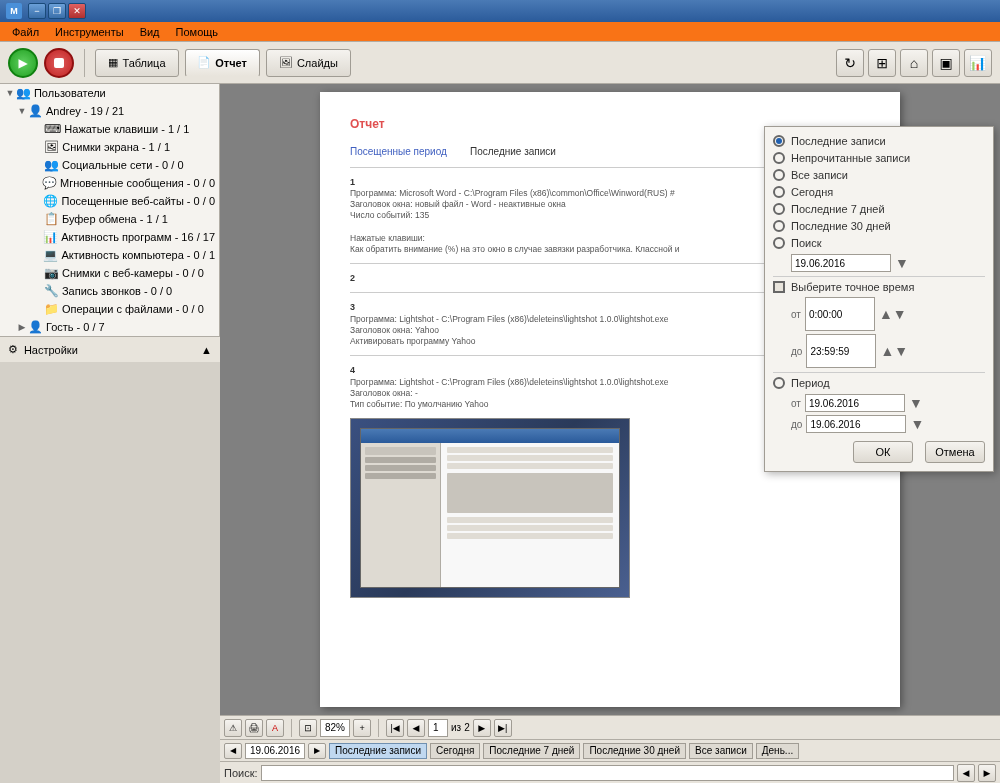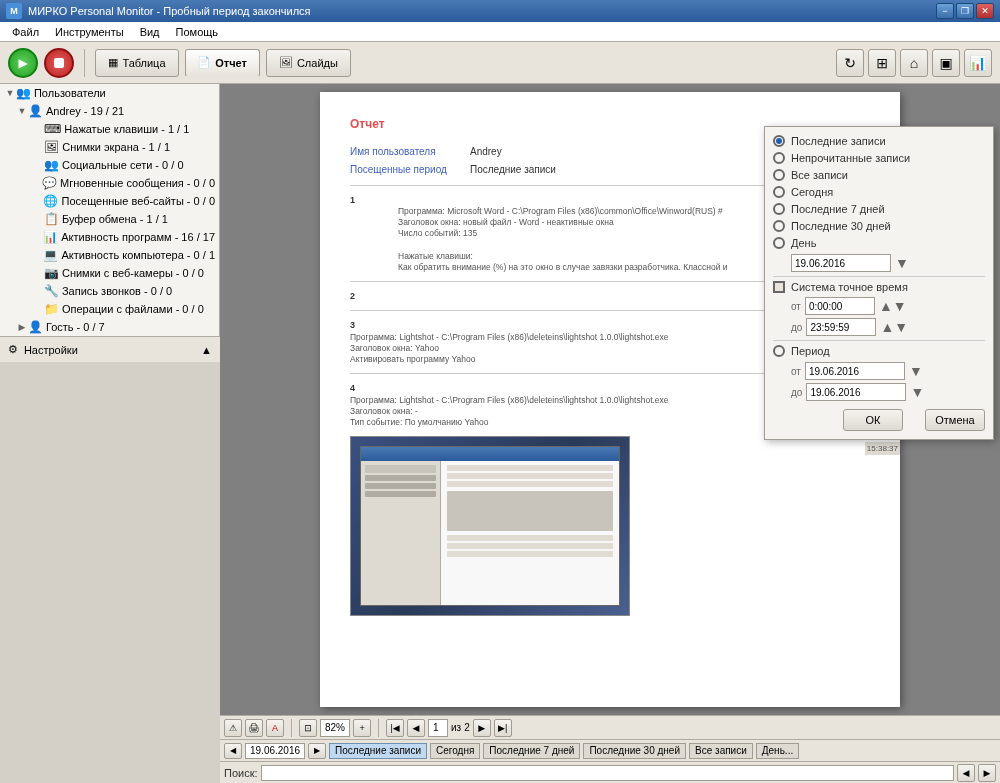--- a/index.html
+++ b/index.html
@@ -32,21 +32,21 @@
       border: 1px solid #1a4a7a;
       border-radius: 2px;
       cursor: pointer;
       display: flex; align-items: center; justify-content: center;
       font-size: 9px; color: white;
     }
     .titlebar-btn.close { background: linear-gradient(to bottom, #e06060, #b03030); }
 
     
     .menubar {
-      background: #ffffff;
+      background: #f97316;
       height: 20px;
       display: flex;
       align-items: center;
       padding: 0 4px;
       border-bottom: 1px solid #b0aca4;
       font-size: 11px;
     }
     .menubar-item {
       padding: 2px 8px;
       cursor: pointer;
@@ -389,21 +389,21 @@
       width: 100px;
       height: 18px;
       border: 1px solid #a09c94;
       background: white;
       padding: 0 3px;
       font-size: 10px;
     }
     .date-spin { font-size: 14px; color: #666; cursor: pointer; }
     .time-input {
       width: 70px;
-      height: 18px;
+      height: 34px;
       border: 1px solid #a09c94;
       background: white;
       padding: 0 3px;
       font-size: 10px;
     }
     .section-divider { height: 1px; background: #ccc; margin: 4px 0; }
     .checkbox-option {
       display: flex;
       align-items: center;
       margin-bottom: 4px;
@@ -413,21 +413,21 @@
       width: 12px; height: 12px;
       border: 2px solid #666;
       margin-right: 6px;
       display: flex; align-items: center; justify-content: center;
       flex-shrink: 0;
       background: #e8e4dc;
     }
     .panel-footer {
       display: flex;
       justify-content: flex-end;
-      gap: 22px;
+      gap: 12px;
       margin-top: 8px;
     }
     .ok-btn {
       width: 60px; height: 22px;
       background: linear-gradient(to bottom, #f5f3ef, #dedad2);
       border: 1px solid #a09c94;
       border-radius: 3px;
       cursor: pointer;
       font-size: 11px;
       display: flex; align-items: center; justify-content: center;
@@ -448,21 +448,20 @@
       flex-direction: column;
       width: 220px;
       flex-shrink: 0;
     }
   </style>
 </head>
 <body>
 
 <div class="titlebar">
   <div class="titlebar-icon">М</div>
-  <span class="titlebar-title">МИРКО Personal Monitor - Пробный период закончился</span>
   <div class="titlebar-btns">
     <div class="titlebar-btn">−</div>
     <div class="titlebar-btn">❐</div>
     <div class="titlebar-btn close">✕</div>
   </div>
 </div>
 
 <div class="menubar">
   <span class="menubar-item">Файл</span>
   <span class="menubar-item">Инструменты</span>
@@ -618,33 +617,33 @@
           <span class="radio-label">Последние 7 дней</span>
         </div>
 
         <div class="radio-option">
           <div class="radio-circle"></div>
           <span class="radio-label">Последние 30 дней</span>
         </div>
 
         <div class="radio-option">
           <div class="radio-circle"></div>
-          <span class="radio-label">День</span>
+          <span class="radio-label">Поиск</span>
         </div>
 
         <div class="date-row">
           <input class="date-input" type="text" value="19.06.2016" style="">
           <span class="date-spin">▼</span>
         </div>
 
         <div class="section-divider"></div>
 
         <div class="checkbox-option">
           <div class="checkbox-box"></div>
-          <span class="radio-label">Система точное время</span>
+          <span class="radio-label">Выберите точное время</span>
         </div>
 
         <div class="date-row">
           <span style="font-size:10px;color:#666;">от</span>
           <input class="time-input" type="text" value="0:00:00" style="">
           <span class="date-spin">▲▼</span>
         </div>
         <div class="date-row">
           <span style="font-size:10px;color:#666;">до</span>
           <input class="time-input" type="text" value="23:59:59" style="">
@@ -679,33 +678,29 @@
         <div class="doc-page">
 
           <div style="position:absolute;right:0;top:80px;font-size:8px;color:#555;background:#dedad2;padding:1px 2px;">15:37:02</div>
           <div style="position:absolute;right:0;top:170px;font-size:8px;color:#555;background:#dedad2;padding:1px 2px;">15:36:34</div>
           <div style="position:absolute;right:0;top:260px;font-size:8px;color:#555;background:#dedad2;padding:1px 2px;">15:38:30</div>
           <div style="position:absolute;right:0;top:350px;font-size:8px;color:#555;background:#dedad2;padding:1px 2px;">15:38:37</div>
 
           <div class="doc-title">Отчет</div>
 
           <div class="doc-field-row">
-            <span class="doc-field-label">Имя пользователя</span>
-            <span class="doc-field-value">Andrey</span>
-          </div>
-          <div class="doc-field-row">
             <span class="doc-field-label">Посещенные период</span>
             <span class="doc-field-value">Последние записи</span>
           </div>
 
           <div class="doc-divider"></div>
 
           <div class="doc-entry">
             <div class="doc-entry-num">1</div>
-            <div style="color:#555;font-size:8.5px;line-height:1.3;margin-left:48px;">
+            <div style="color:#555;font-size:8.5px;line-height:1.3;">
               Программа: Microsoft Word - C:\Program Files (x86)\common\Office\Winword(RUS) #<br>
               Заголовок окна: новый файл - Word - неактивные окна<br>
               Число событий: 135<br><br>
               Нажатые клавиши:<br>
               Как обратить внимание (%) на это окно в случае завязки разработчика. Классной и
             </div>
           </div>
 
           <div class="doc-divider"></div>
 

